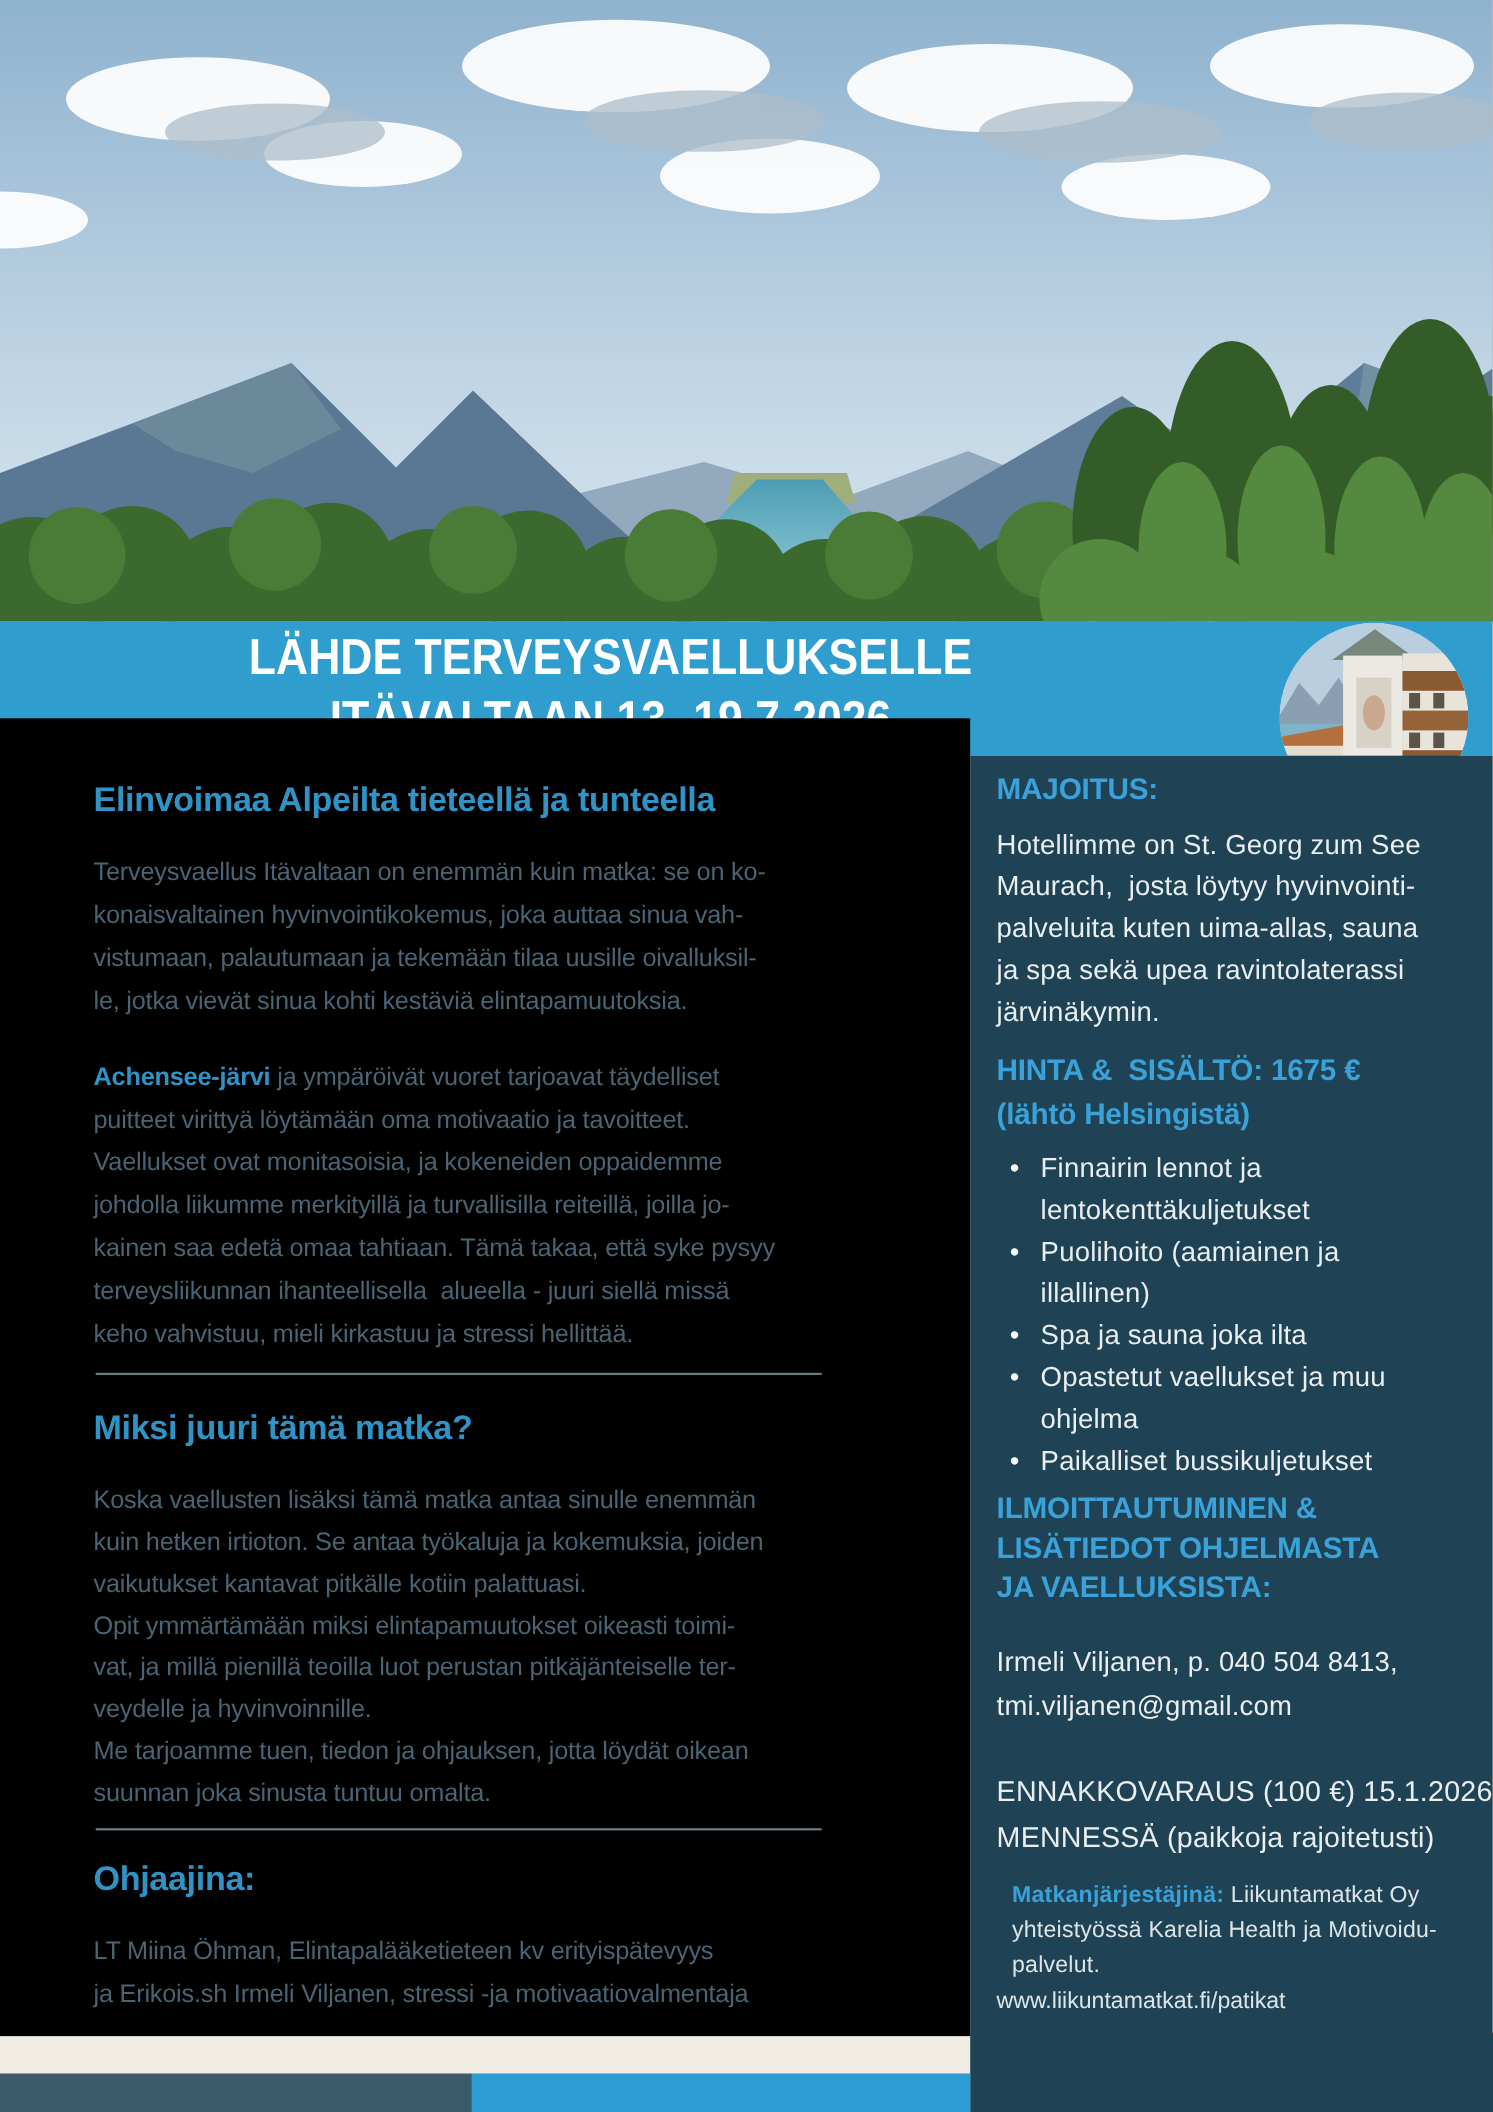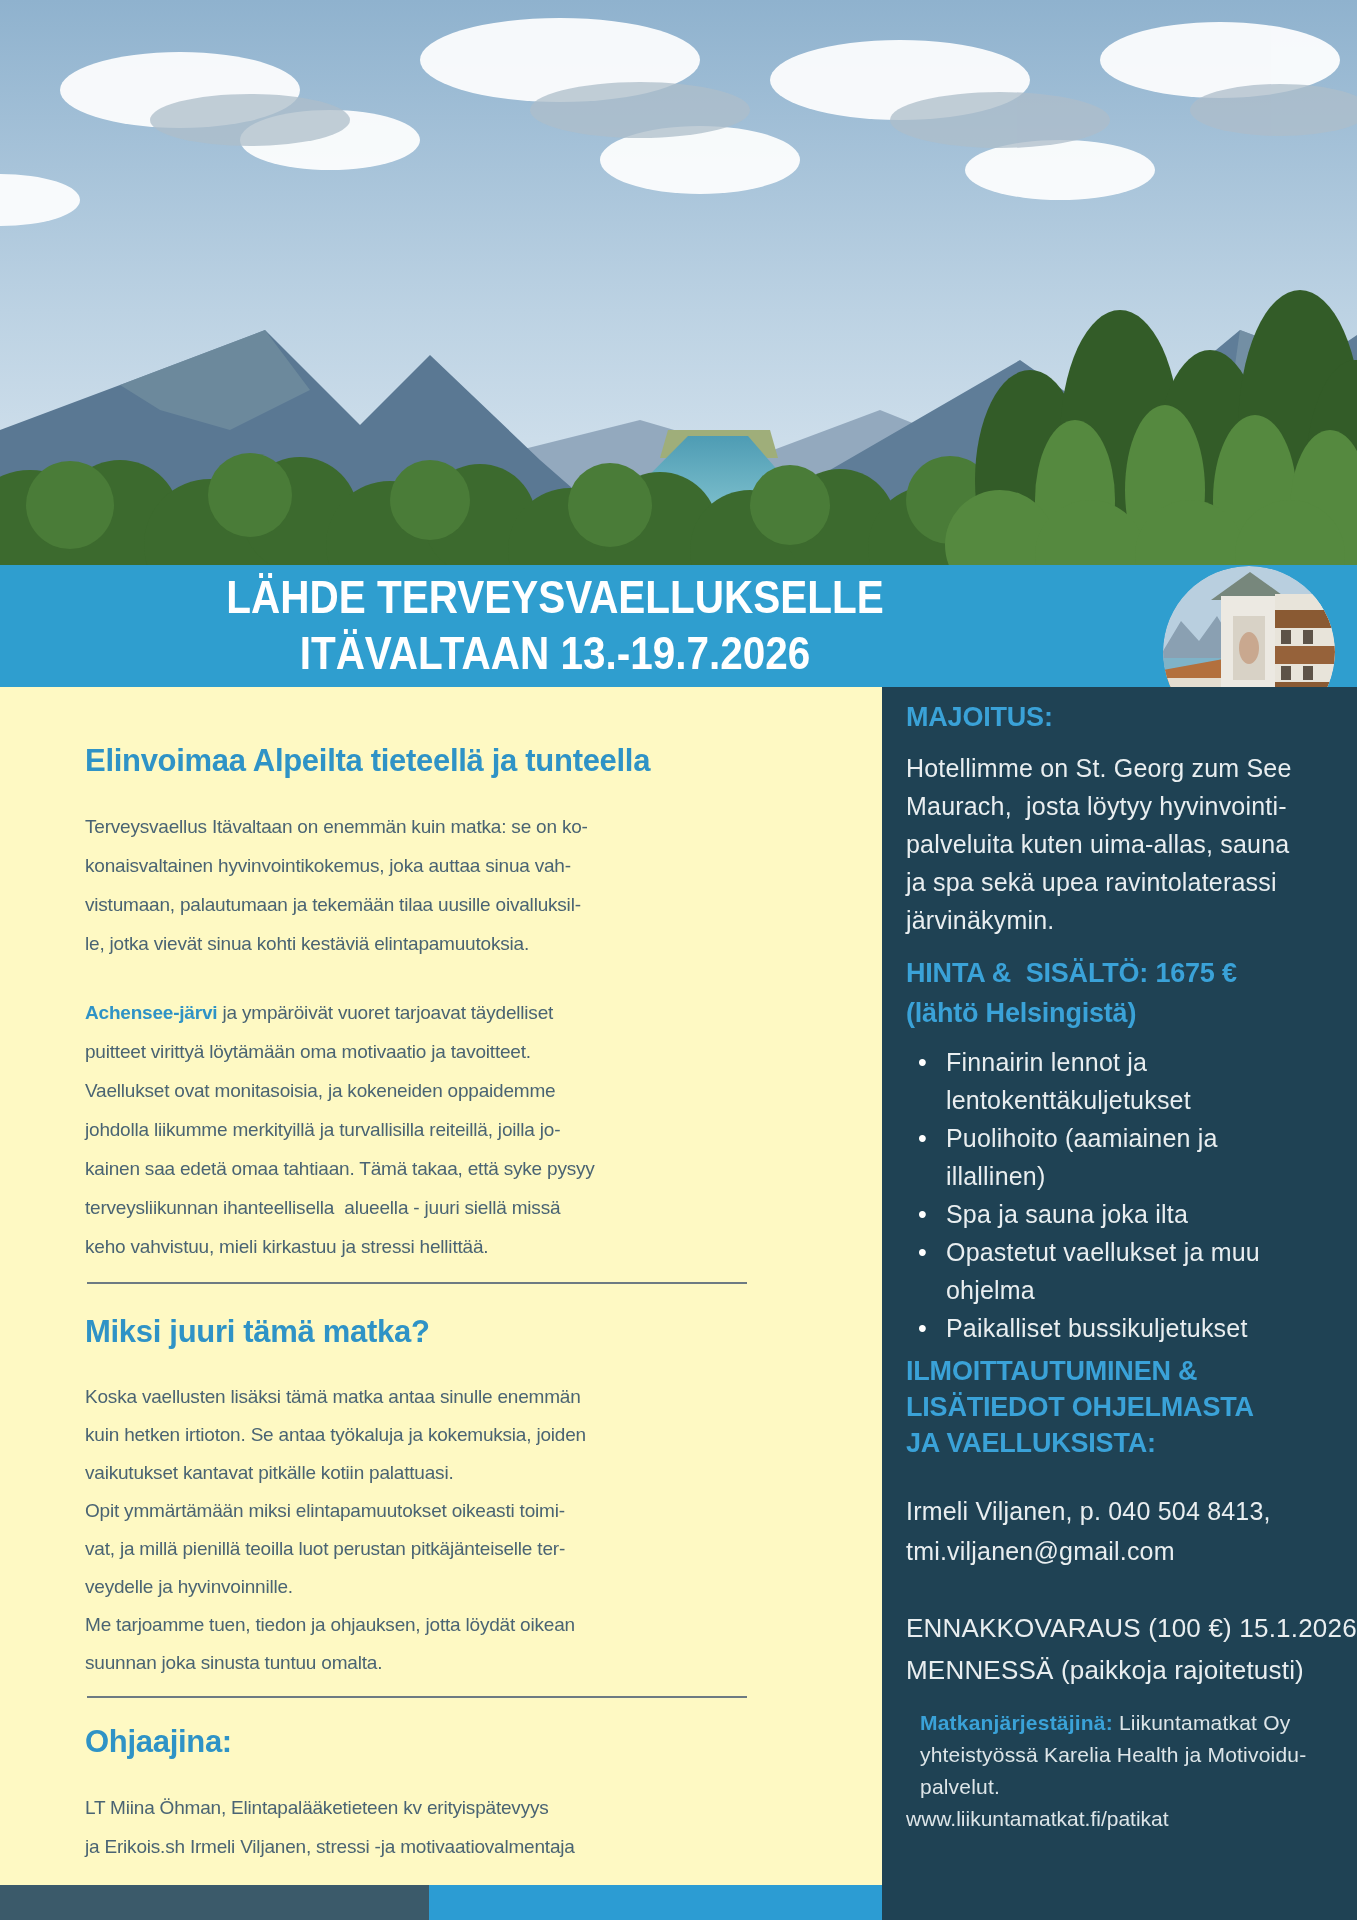--- a/index.html
+++ b/index.html
@@ -18,37 +18,37 @@
     text-align:center;letter-spacing:0px;white-space:pre-wrap;
     transform:scaleX(0.88);transform-origin:50% 50%;
   }
   
   .hotel-circle{
     position:absolute;left:1163px;top:566px;width:172px;height:172px;
     border-radius:50%;overflow:hidden;
   }
   
   .left-col{
-    position:absolute;left:0;top:687px;width:882px;height:1198px;
-    background:#fef9c3;box-sizing:border-box;padding:40px 70px 0 85px;
+    position:absolute;left:0;top:653px;width:882px;height:1198px;
+    background:#000000;box-sizing:border-box;padding:40px 70px 0 85px;
   }
   .right-col{
     position:absolute;left:882px;top:687px;width:574px;height:1233px;
     background:#1f4254;box-sizing:border-box;padding:12px 26px 0 24px;
   }
   
   .l-heading{
     margin:0;color:#2f93c6;font-size:31px;line-height:40px;font-weight:700;
     letter-spacing:-0.3px;
   }
   .l-h1{margin-top:14px;}
   .l-h2{margin-top:28px;}
   .l-h3{margin-top:24px;}
   .l-body{
-    margin:0;color:#4a6473;font-size:19px;line-height:39px;font-weight:400;
+    margin:0;color:#4a6473;font-size:23px;line-height:39px;font-weight:400;
     white-space:pre-wrap;letter-spacing:-0.2px;
   }
   .p1{margin-top:26px;}
   .p2{margin-top:30px;}
   .p3{margin-top:26px;line-height:38px;}
   .p4{margin-top:26px;}
   .lead-bold{color:#2f93c6;font-weight:700;}
   .divider{
     border:none;border-top:2px solid #6d7b82;margin:16px 0 0 2px;width:660px;
   }

